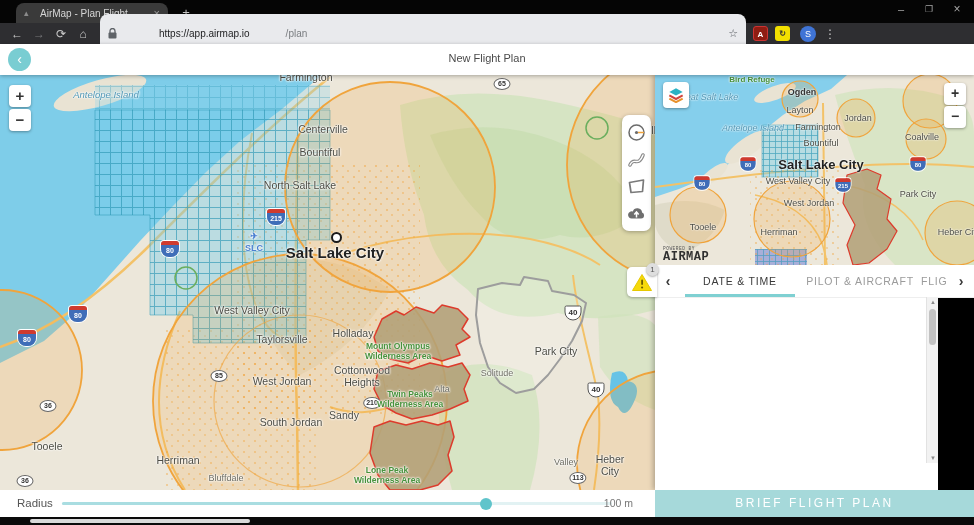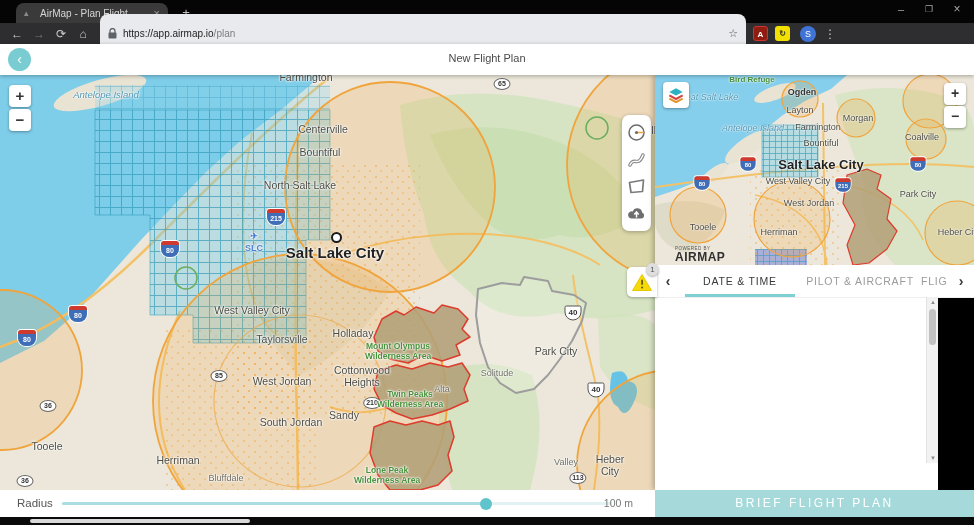--- a/index.html
+++ b/index.html
@@ -13,21 +13,21 @@
   .tab .t-title{flex:1;font-size:10px;color:#d6d6d6;white-space:nowrap;overflow:hidden;}
   .tab .t-close{color:#9a9a9a;font-size:11px;margin-left:4px;cursor:default;}
   .newtab{position:absolute;left:178px;top:5px;width:16px;height:16px;color:#c2c2c2;font-size:13px;
           line-height:16px;text-align:center;border-radius:50%;}
   .wctrl{position:absolute;top:0;height:20px;width:26px;color:#a6a6a6;text-align:center;font-size:11px;line-height:18px;}
   #win-min{right:60px}#win-max{right:32px;font-size:9px}#win-close{right:4px;font-size:12px}
   #navbar{position:absolute;left:0;top:23px;width:974px;height:21px;background:#2e2e31;display:flex;align-items:center;}
   .nav-ic{width:22px;text-align:center;color:#c7c7c7;font-size:12px;}
   .nav-ic.dim{color:#77787a;}
   #urlpill{height:15px;flex:0 0 630px;margin-left:6px;background:#e9eaed;border-radius:8px;
-           display:flex;align-items:center;padding:12px 8px;}
+           display:flex;align-items:center;padding:12px 8px;gap:36px;}
   #urlpill .host{font-size:10px;color:#1d1d1f;margin-left:6px;}
   #urlpill .path{font-size:10px;color:#7a7d80;}
   #urlpill .star{margin-left:auto;color:#5f6368;font-size:11px;}
   .ext{width:15px;height:15px;border-radius:3px;margin-left:7px;font-size:8px;line-height:15px;
        text-align:center;font-weight:bold;}
   .ext.pdf{background:#8f1d12;color:#fff;border:1px solid #c33;box-sizing:border-box;}
   .ext.yel{background:#f2e000;color:#333;}
   .avatar{width:16px;height:16px;border-radius:50%;background:#3f74d6;color:#fff;font-size:9px;
           line-height:16px;text-align:center;margin-left:10px;}
   .menu3{color:#c7c7c7;font-size:12px;margin:0 8px 0 8px;}
@@ -76,21 +76,21 @@
   .mml.big{font-size:13px;font-weight:bold;color:#222;}
   .mml.bold{font-weight:bold;color:#333;}
   .mml.water{font-style:italic;color:#5097b5;}
   .mml.green{color:#48923c;font-size:8px;font-weight:bold;}
   .mini-sh{transform:translate(-50%,-50%) scale(.85);}
   #layers-btn{position:absolute;left:8px;top:7px;width:26px;height:26px;background:#fff;border-radius:4px;
               box-shadow:0 1px 3px rgba(0,0,0,.35);display:flex;align-items:center;justify-content:center;z-index:20;}
   .mini-zoom{position:absolute;left:289px;width:22px;height:22px;background:#fff;border-radius:4px;z-index:20;
              box-shadow:0 1px 3px rgba(0,0,0,.35);color:#333;font-size:14px;font-weight:bold;
              line-height:21px;text-align:center;}
-  #mini-attr{position:absolute;left:20px;bottom:2px;z-index:20;line-height:1;}
+  #mini-attr{position:absolute;left:8px;bottom:2px;z-index:20;line-height:1;font-family:Liberation Mono, monospace;}
   #mini-attr .pw{font-size:4.5px;color:#555;letter-spacing:.5px;}
   #mini-attr .br{font-size:12px;font-weight:bold;color:#2f2f2f;letter-spacing:.5px;}
   
   #warnbox{position:absolute;left:627px;top:267px;width:30px;height:30px;background:#fff;z-index:40;
            border-radius:5px 0 0 5px;box-shadow:0 1px 3px rgba(0,0,0,.3);}
   #warnbox svg{position:absolute;left:4px;top:6px;}
   #warn-badge{position:absolute;right:-2px;top:-4px;width:13px;height:13px;border-radius:50%;
               background:#dedede;color:#555;font-size:8px;line-height:13px;text-align:center;
               box-shadow:0 1px 2px rgba(0,0,0,.3);}
   
@@ -316,21 +316,21 @@
       <circle cx="271" cy="64" r="20" fill="rgba(243,166,60,.22)" stroke="#f0a43c" stroke-width="1.2"></circle>
       <circle cx="137" cy="144" r="38" fill="rgba(243,166,60,.22)" stroke="#f0a43c" stroke-width="1.2"></circle>
       <circle cx="43" cy="140" r="28" fill="rgba(243,166,60,.22)" stroke="#f0a43c" stroke-width="1.2"></circle>
       <circle cx="302" cy="158" r="32" fill="rgba(243,166,60,.22)" stroke="#f0a43c" stroke-width="1.2"></circle>
       <path d="M192,100 L212,94 226,100 222,114 236,124 232,144 242,156 232,174 214,188 198,190 192,170 200,150 188,128 Z" fill="#b29f76" fill-opacity=".85" stroke="#dd3b2c" stroke-width="1.2" stroke-linejoin="round"></path>
     </svg>
     <span class="mml green" style="left:97px;top:4px">Bird Refuge</span>
     <span class="mml water" style="left:52px;top:22px">Great Salt Lake</span>
     <span class="mml bold" style="left:147px;top:17px">Ogden</span>
     <span class="mml" style="left:145px;top:35px">Layton</span>
-    <span class="mml" style="left:203px;top:43px">Morgan</span>
+    <span class="mml" style="left:203px;top:43px">Jordan</span>
     <span class="mml" style="left:163px;top:52px">Farmington</span>
     <span class="mml water" style="left:98px;top:53px">Antelope Island</span>
     <span class="mml" style="left:166px;top:68px">Bountiful</span>
     <span class="mml" style="left:267px;top:62px">Coalville</span>
     <span class="mml big" style="left:166px;top:89px">Salt Lake City</span>
     <span class="mml" style="left:143px;top:106px">West Valley City</span>
     <span class="mml" style="left:154px;top:128px">West Jordan</span>
     <span class="mml" style="left:263px;top:119px">Park City</span>
     <span class="mml" style="left:48px;top:152px">Tooele</span>
     <span class="mml" style="left:124px;top:157px">Herriman</span>

